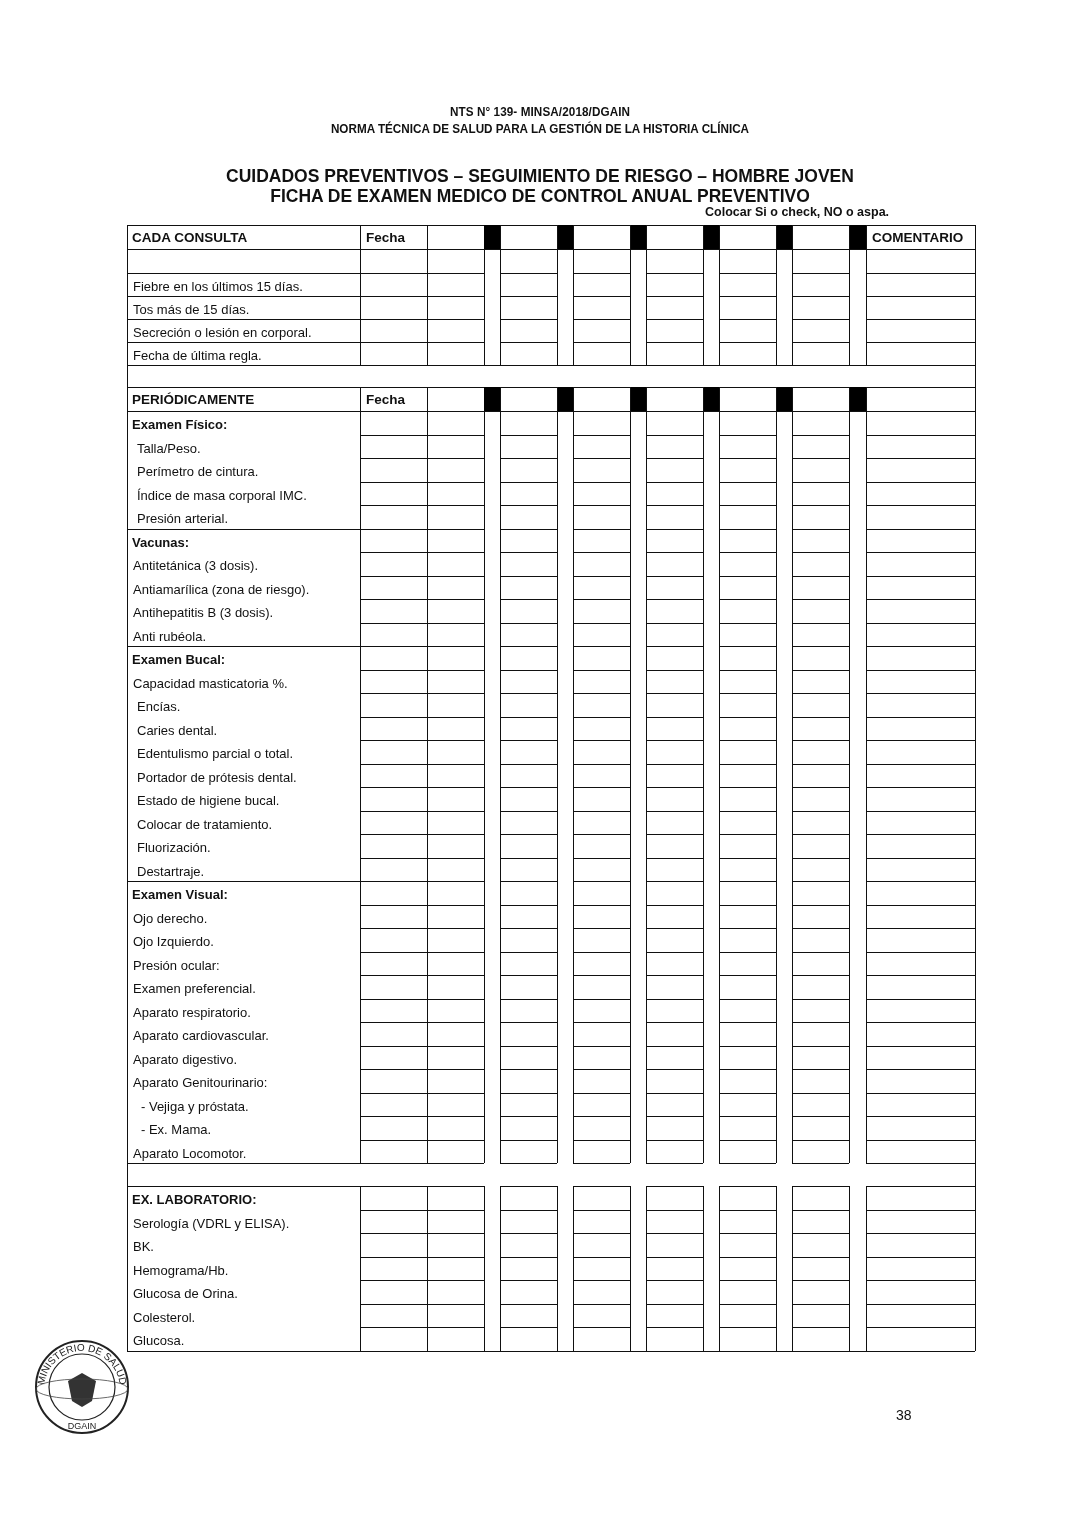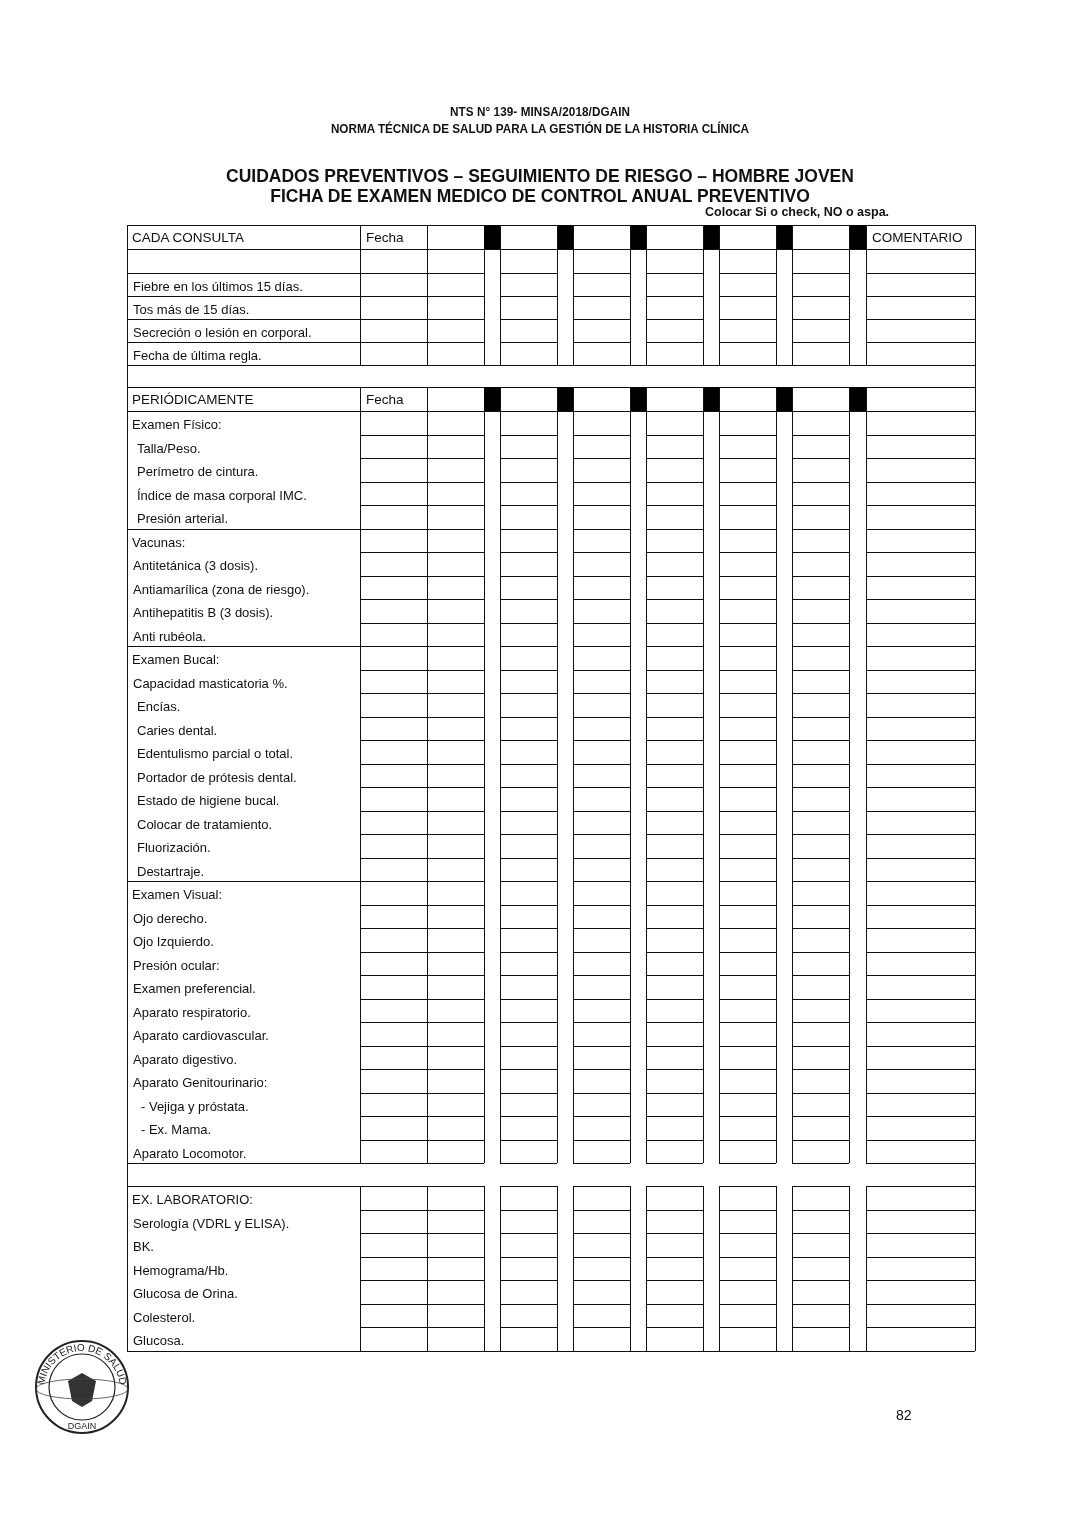--- a/index.html
+++ b/index.html
@@ -7,21 +7,21 @@
   .abs { position:absolute; }
   .hdr1 { left:0; width:1080px; top:104px; text-align:center; font-size:13px; font-weight:bold; letter-spacing:0.1px; transform:scaleX(0.9); }
   .hdr2 { left:0; width:1080px; top:121px; text-align:center; font-size:13px; font-weight:bold; transform:scaleX(0.9); }
   .ttl { left:0; width:1080px; text-align:center; font-size:17.5px; font-weight:bold; }
   .ttl1 { top:166px; }
   .ttl2 { top:186px; }
   .note { left:705px; top:205px; font-size:12.5px; font-weight:bold; }
   .line { position:absolute; background:#111; }
   .blk { position:absolute; background:#000; }
   .lbl { position:absolute; font-size:13px; white-space:nowrap; }
-  .lbl.b { font-weight:normal; }
+  .lbl.b { font-weight:bold; }
   .cell { position:absolute; border:1px solid #222; box-sizing:border-box; }
   .page-num { left:896px; top:1407px; font-size:14px; }
   .stamp { left:32px; top:1337px; width:100px; height:100px; }
 </style>
 </head>
 <body>
 
 <div class="abs hdr1">NTS N° 139- MINSA/2018/DGAIN</div>
 <div class="abs hdr2">NORMA TÉCNICA DE SALUD PARA LA GESTIÓN DE LA HISTORIA CLÍNICA</div>
 <div class="abs ttl ttl1">CUIDADOS PREVENTIVOS – SEGUIMIENTO DE RIESGO – HOMBRE JOVEN</div>
@@ -930,21 +930,21 @@
     <div class="line" style="left:127px;top:1350.5px;width:848px;height:1.3px;"></div>
     <div class="lbl b" style="left:132px;top:1192px;">EX. LABORATORIO:</div>
     <div class="lbl" style="left:133px;top:1215.5px;">Serología (VDRL y ELISA).</div>
     <div class="lbl" style="left:133px;top:1239px;">BK.</div>
     <div class="lbl" style="left:133px;top:1262.5px;">Hemograma/Hb.</div>
     <div class="lbl" style="left:133px;top:1286px;">Glucosa de Orina.</div>
     <div class="lbl" style="left:133px;top:1309.5px;">Colesterol.</div>
     <div class="lbl" style="left:133px;top:1333px;">Glucosa.</div>
   </div>
 
-<div class="abs page-num">82</div>
+<div class="abs page-num">38</div>
 
 <div class="abs stamp">
   <svg width="100" height="100" viewBox="0 0 100 100">
     <circle cx="50" cy="50" r="46" fill="none" stroke="#222" stroke-width="2"></circle>
     <circle cx="50" cy="50" r="33" fill="none" stroke="#222" stroke-width="1.2"></circle>
     <defs>
       <path id="arcTop" d="M 12 52 A 38 38 0 0 1 88 52"></path>
       <path id="arcBot" d="M 28 80 A 38 38 0 0 0 72 80"></path>
     </defs>
     <text font-size="10" font-family="Liberation Sans, sans-serif" fill="#222"><textPath href="#arcTop" startOffset="50%" text-anchor="middle">MINISTERIO DE SALUD</textPath></text>

